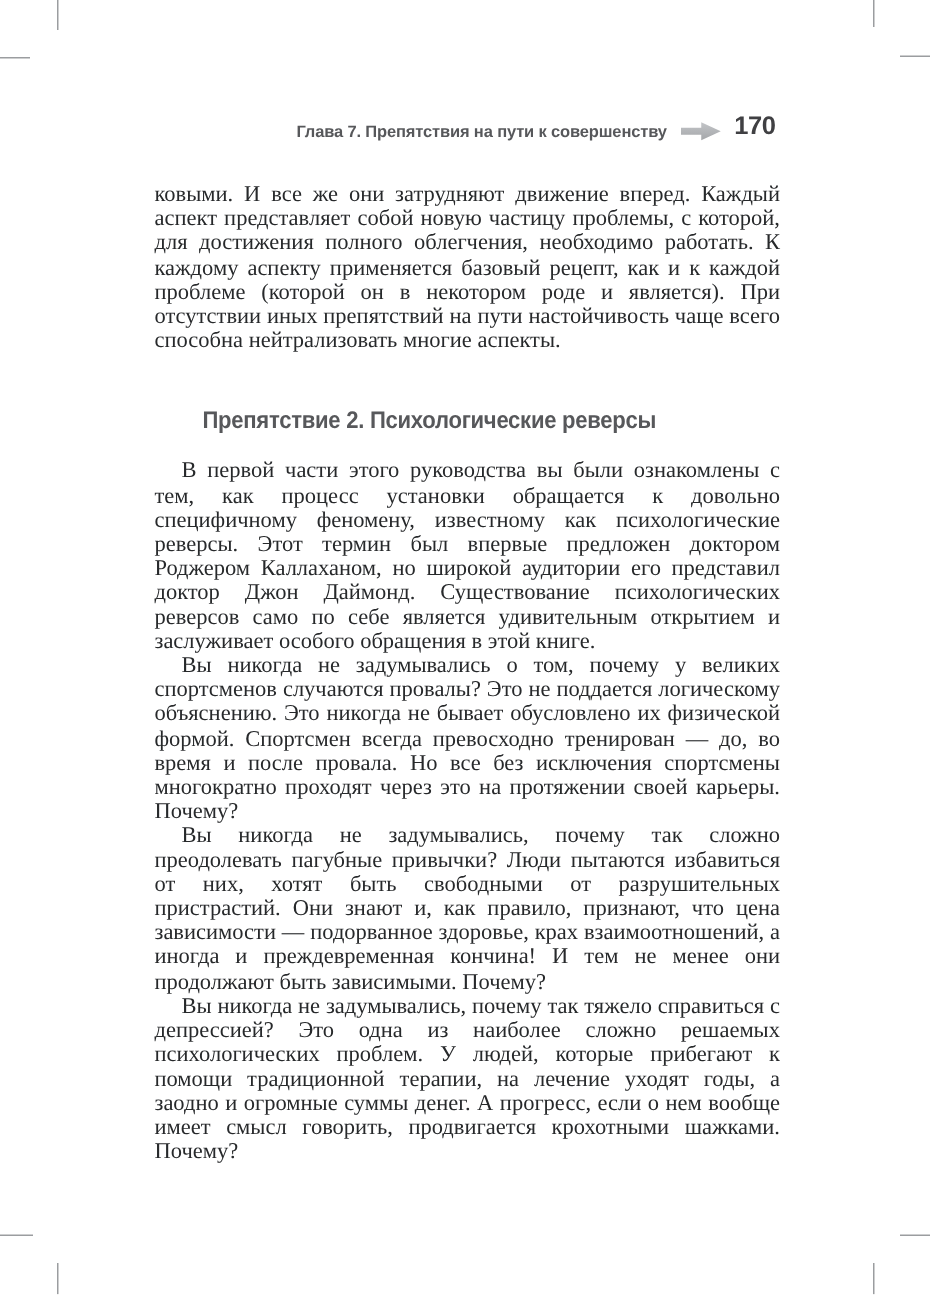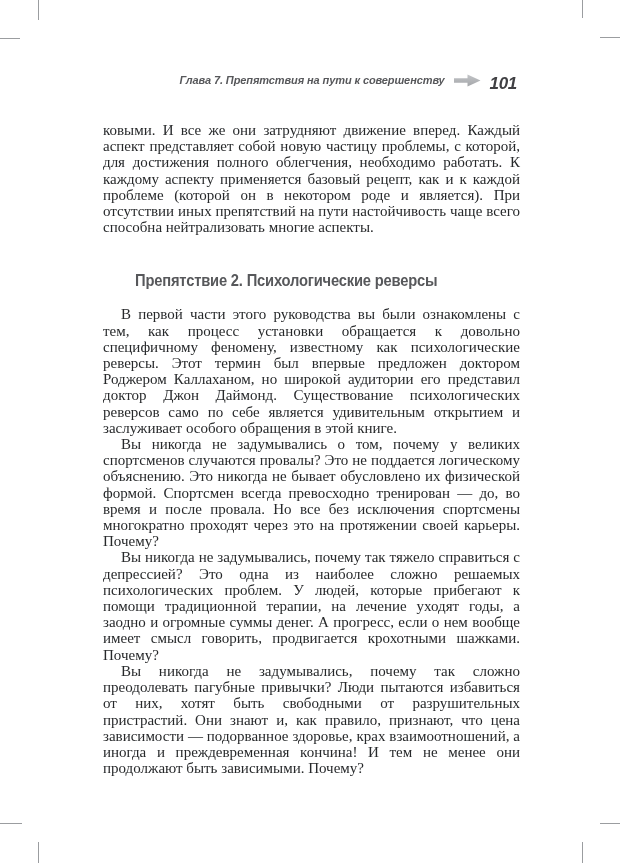--- a/index.html
+++ b/index.html
@@ -29,24 +29,23 @@
   .crop.bl-v { left: 38px;  bottom: 0;   width: 1px;  height: 21px; }
   .crop.br-h { right: 0;    top: 823px;  width: 20px; height: 1px;  }
   .crop.br-v { left: 582px; bottom: 0;   width: 1px;  height: 21px; }
 
   
   .running-head {
     position: absolute;
     top: 74px;
     right: 103px;
     display: flex;
-    align-items: flex-start;
+    align-items: flex-end;
     gap: 9px;
     white-space: nowrap;
-    font-style: italic;
   }
   .rh-title {
     font-family: "Liberation Sans", "DejaVu Sans", sans-serif;
     font-weight: 700;
     font-size: 11px;
     letter-spacing: -0.1px;
     color: #57585b;
   }
   .rh-arrow { display: block; }
   .rh-page {
@@ -110,27 +109,27 @@
     <span class="rh-title">Глава 7. Препятствия на пути к совершенству</span>
     <svg class="rh-arrow" width="27" height="13" viewBox="0 0 27 13" aria-hidden="true">
       <defs>
         <linearGradient id="ag" x1="0" y1="0" x2="0" y2="1">
           <stop offset="0" stop-color="#c3c5c8"></stop>
           <stop offset="1" stop-color="#a4a6a9"></stop>
         </linearGradient>
       </defs>
       <polygon points="0,4.2 13.5,4.2 13.5,0.5 26.5,6.5 13.5,12.5 13.5,8.8 0,8.8" fill="url(#ag)"></polygon>
     </svg>
-    <span class="rh-page">101</span>
+    <span class="rh-page">170</span>
   </div>
 
   <div class="page-body">
     <p class="no-indent">ковыми. И все же они затрудняют движение вперед. Каждый аспект представляет собой новую частицу проблемы, с которой, для достижения полного облегчения, необходимо работать. К каждому аспекту применяется базовый рецепт, как и к каждой проблеме (которой он в некотором роде и является). При отсутствии иных препятствий на пути настойчивость чаще всего способна нейтрализовать многие аспекты.</p>
 
     <h2 class="section-heading">Препятствие 2. Психологические реверсы</h2>
 
     <p>В первой части этого руководства вы были ознакомлены с тем, как процесс установки обращается к довольно специфичному феномену, известному как психологические реверсы. Этот термин был впервые предложен доктором Роджером Каллаханом, но широкой аудитории его представил доктор Джон Даймонд. Существование психологических реверсов само по себе является удивительным открытием и заслуживает особого обращения в этой книге.</p>
     <p>Вы никогда не задумывались о том, почему у великих спортсменов случаются провалы? Это не поддается логическому объяснению. Это никогда не бывает обусловлено их физической формой. Спортсмен всегда превосходно тренирован — до, во время и после провала. Но все без исключения спортсмены многократно проходят через это на протяжении своей карьеры. Почему?</p>
+    <p>Вы никогда не задумывались, почему так сложно преодолевать пагубные привычки? Люди пытаются избавиться от них, хотят быть свободными от разрушительных пристрастий. Они знают и, как правило, признают, что цена зависимости — подорванное здоровье, крах взаимоотношений, а иногда и преждевременная кончина! И тем не менее они продолжают быть зависимыми. Почему?</p>
     <p>Вы никогда не задумывались, почему так тяжело справиться с депрессией? Это одна из наиболее сложно решаемых психологических проблем. У людей, которые прибегают к помощи традиционной терапии, на лечение уходят годы, а заодно и огромные суммы денег. А прогресс, если о нем вообще имеет смысл говорить, продвигается крохотными шажками. Почему?</p>
-    <p>Вы никогда не задумывались, почему так сложно преодолевать пагубные привычки? Люди пытаются избавиться от них, хотят быть свободными от разрушительных пристрастий. Они знают и, как правило, признают, что цена зависимости — подорванное здоровье, крах взаимоотношений, а иногда и преждевременная кончина! И тем не менее они продолжают быть зависимыми. Почему?</p>
   </div>
 
 </div>
 
 </body></html>

